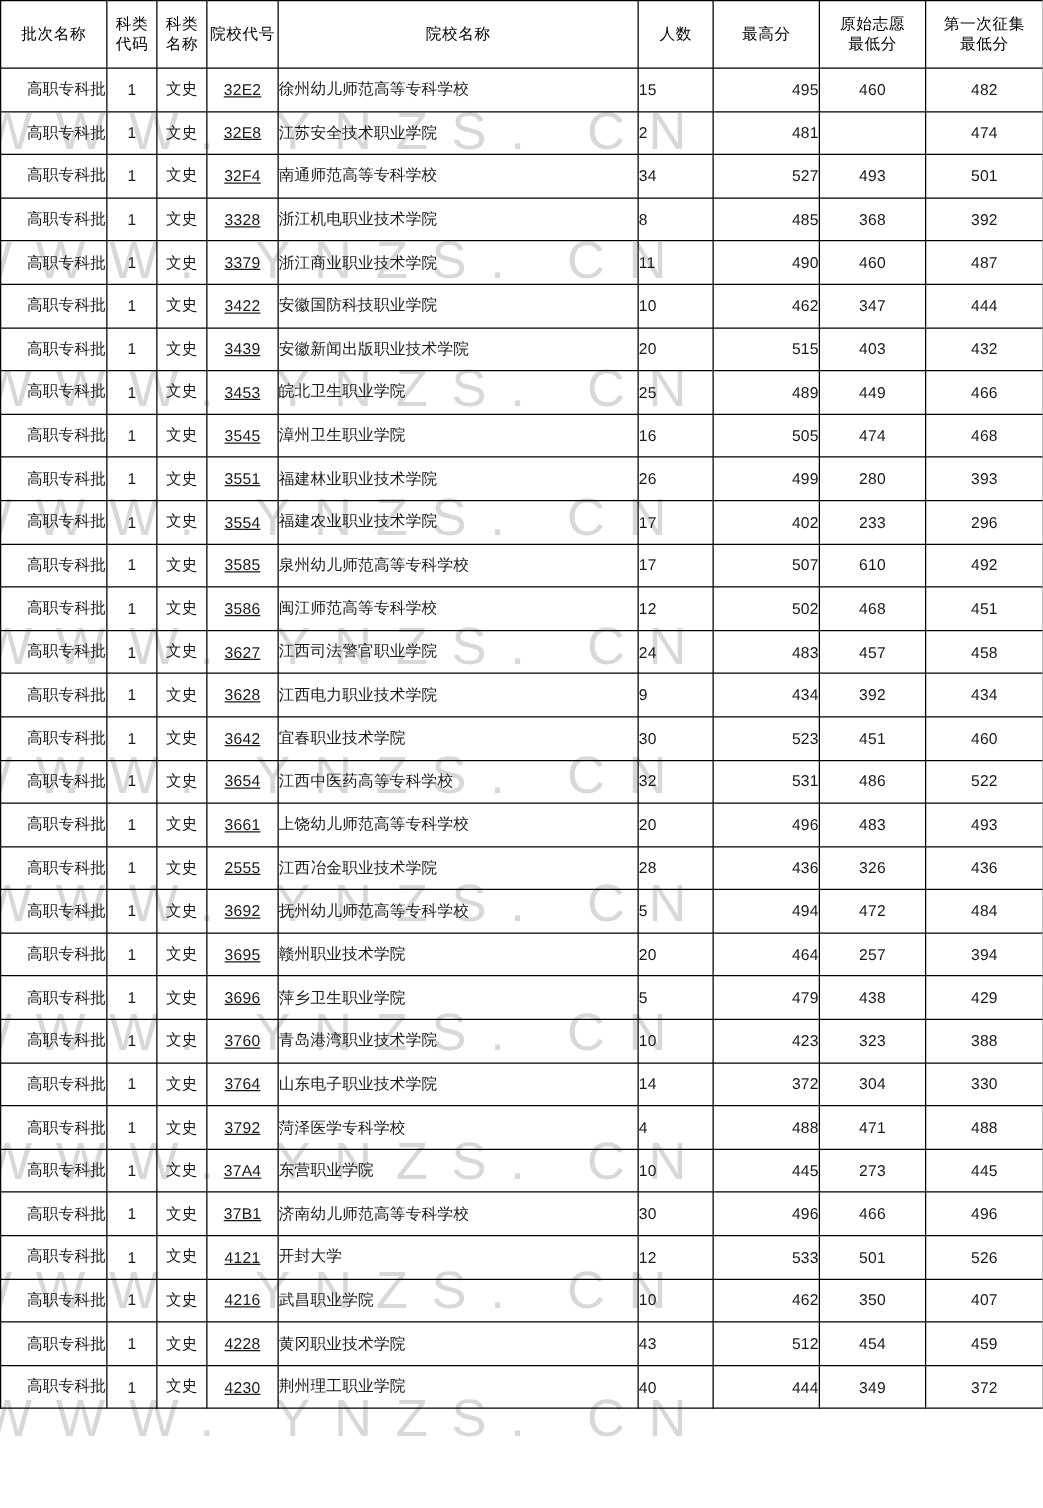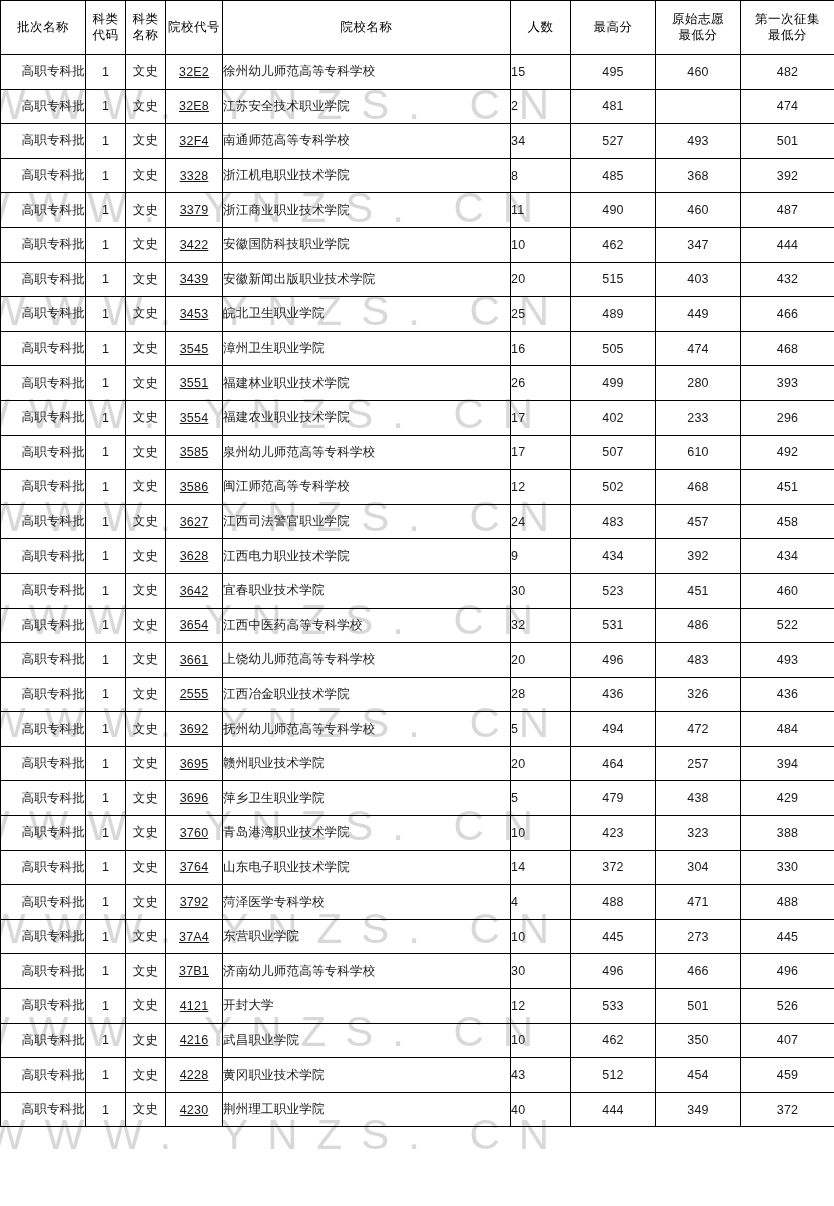--- a/index.html
+++ b/index.html
@@ -81,21 +81,21 @@
     vertical-align: middle;
     letter-spacing: 0.2px;
   }
 
   td.c-batch   { text-align: right; }
   td.c-code    { text-align: center; }
   td.c-kname   { text-align: center; margin-left: 28px; }
   td.c-scode   { text-align: center; font-family: "Liberation Sans", "DejaVu Sans", sans-serif; text-decoration: underline; }
   td.c-sname   { text-align: left; padding-left: 8px; }
   td.c-num     { text-align: left; }
-  td.c-max     { text-align: center; }
+  td.c-max     { text-align: right; }
   td.c-orig    { text-align: center; }
   td.c-first   { text-align: center; }
 
   
   col.w-batch  { width: 85px; }
   col.w-code   { width: 40px; }
   col.w-kname  { width: 40px; }
   col.w-scode  { width: 57px; }
   col.w-sname  { width: 288px; }
   col.w-num    { width: 60px; }

